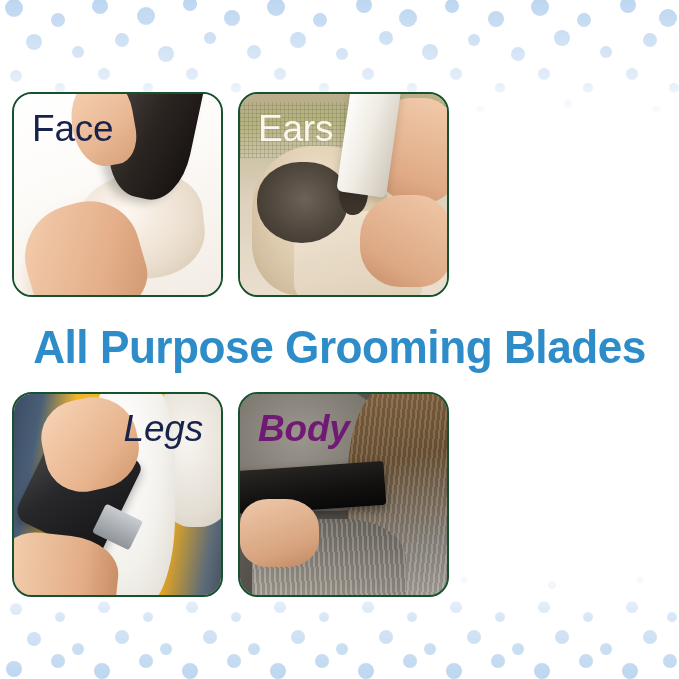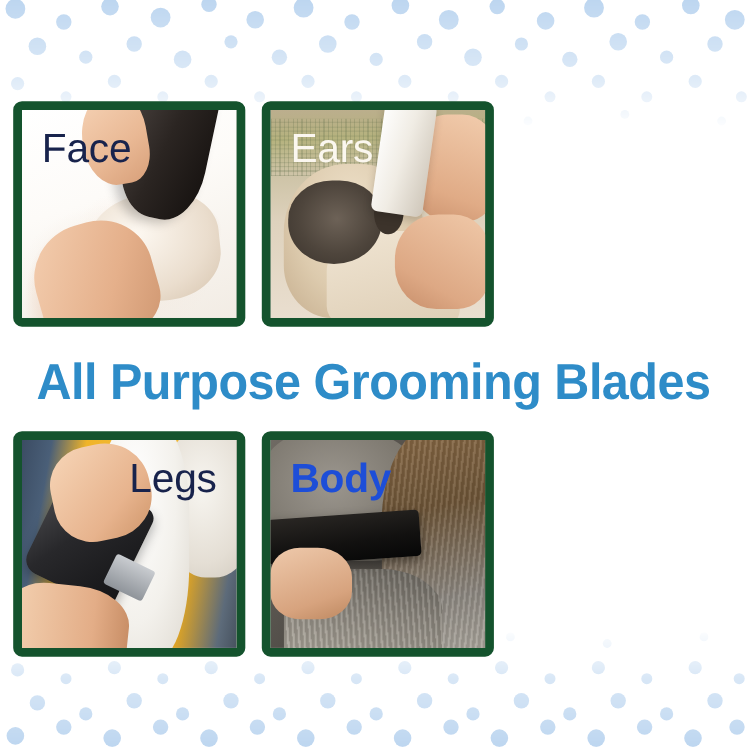--- a/index.html
+++ b/index.html
@@ -35,53 +35,53 @@
   #grid {
     position: absolute;
     left: 0;
     top: 0;
     width: 679px;
     height: 679px;
   }
 
   .panel {
     position: absolute;
-    border: 8px solid #14532d;
-    border-radius: 8px;
+    border: 2px solid #14532d;
+    border-radius: 20px;
     overflow: hidden;
     background: #d8d2cb;
     box-sizing: border-box;
   }
 
   .panel .photo {
     position: absolute;
     inset: 0;
   }
 
   .panel .label {
     position: absolute;
     font-family: "Liberation Sans", sans-serif;
     font-size: 37px;
     line-height: 1;
     white-space: nowrap;
     letter-spacing: -0.2px;
   }
   .label.navy  { color: #18234c; font-weight: 400; }
   .label.white { color: #fbf7ef; font-weight: 400; }
-  .label.white-bold { color: #1d4ed8; font-weight: 700; }
+  .label.white-bold { color: #701a75; font-weight: 700; }
 
   .label.pos-tl { top: 16px; left: 18px; }
   .label.pos-tr { top: 16px; right: 18px; }
 
   
   .col1 { left: 12px;  width: 211px; }
   .col2 { left: 238px; width: 211px; padding-left: 18px; }
   .col3 { left: 456px; width: 211px; }
   .row1 { top: 92px;  height: 205px; }
-  .row2 { top: 392px; height: 205px; }
+  .row2 { top: 392px; height: 205px; font-style: italic; }
 
   
   #headline {
     position: absolute;
     left: 0;
     top: 311px;
     width: 679px;
     height: 72px;
     display: flex;
     align-items: center;

